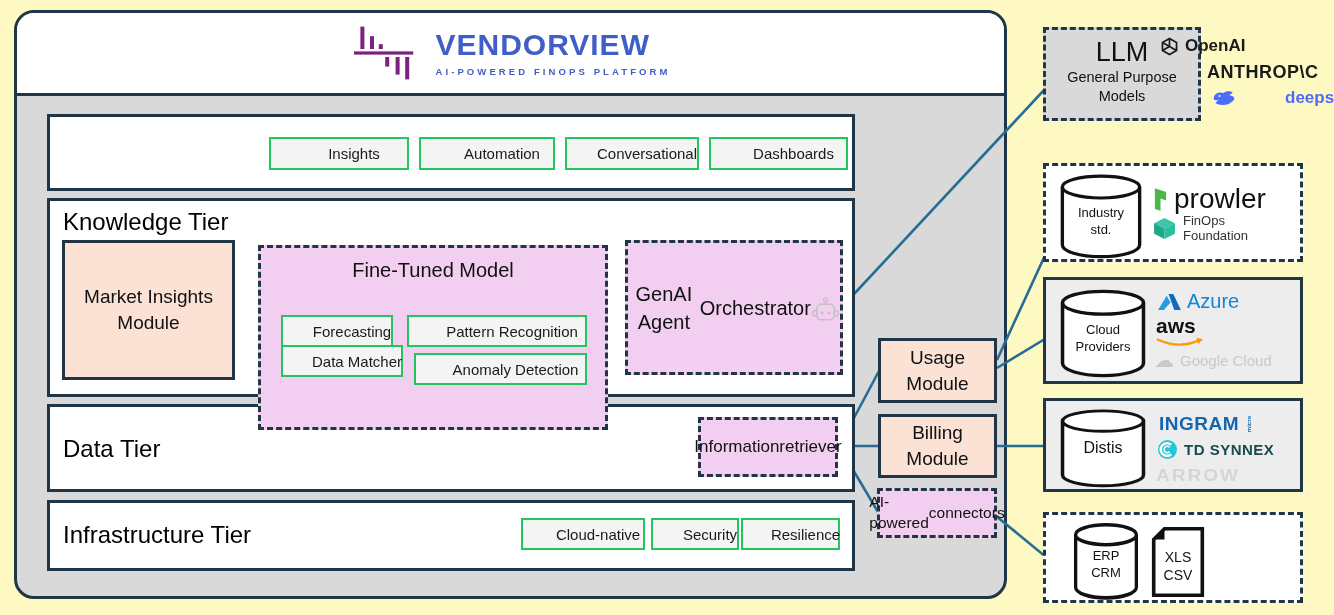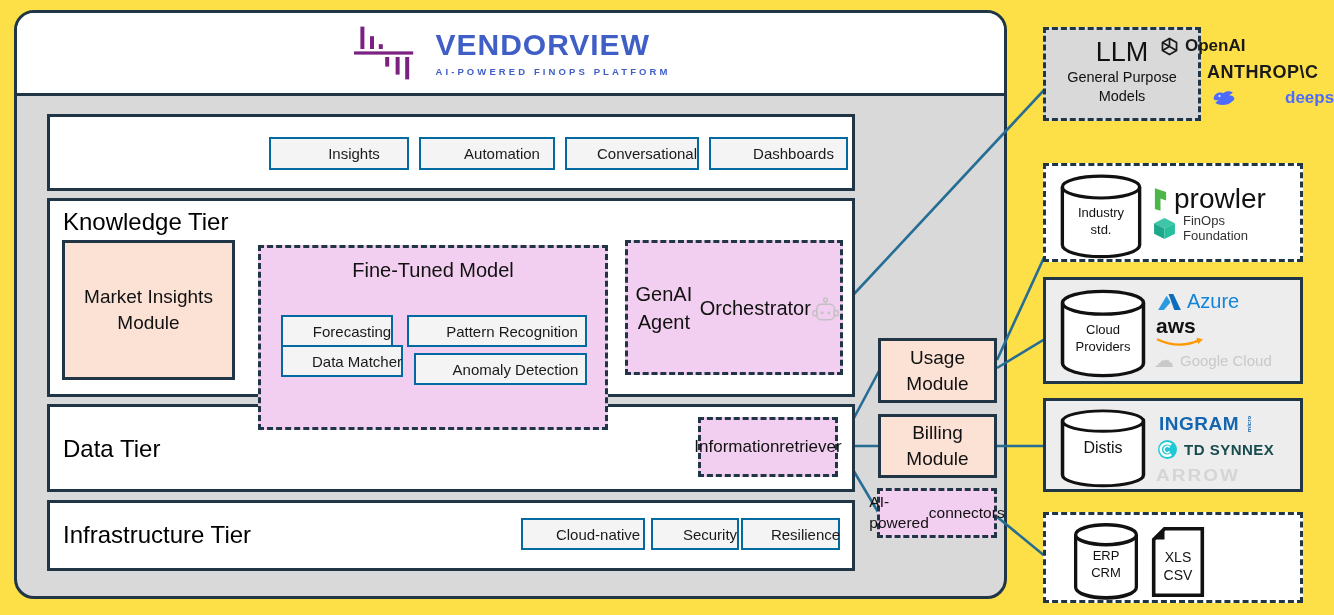--- a/index.html
+++ b/index.html
@@ -1,32 +1,32 @@
 <!DOCTYPE html>
 <html><head>
 <meta charset="utf-8">
 <style>
   html,body{margin:0;padding:0;background:#fff;}
   body{width:1334px;height:615px;font-family:"Liberation Sans",sans-serif;-webkit-font-smoothing:antialiased;}
-  .canvas{position:relative;width:1334px;height:615px;overflow:hidden;background:#fde047;}
+  .canvas{position:relative;width:1334px;height:615px;overflow:hidden;background:#fef9c3;}
   .abs{position:absolute;box-sizing:border-box;}
 
   
   .main{left:14px;top:10px;width:993px;height:589px;background:#d9d9d9;border:3px solid #203647;border-radius:20px;overflow:hidden;}
   .header{width:100%;height:80px;background:#fff;border-bottom:3px solid #203647;display:flex;align-items:center;justify-content:center;gap:13px;}
   .logo-text{display:flex;flex-direction:column;align-items:flex-start;}
   .logo-title{font-size:30px;font-weight:800;color:#3f5ec6;letter-spacing:1px;line-height:1;}
   .logo-subtitle{font-size:9.5px;font-weight:700;color:#3f5ec6;letter-spacing:3.1px;margin-top:6px;}
 
   
   .tier{background:#fff;border:3px solid #203647;}
   .tier-label{font-size:24px;color:#000;white-space:nowrap;}
 
   
-  .chip{background:#f4f4f4;border:2px solid #0369a1;display:flex;align-items:center;justify-content:center;font-size:15px;color:#1a1a1a;white-space:nowrap;padding-left:30px;}
+  .chip{background:#f4f4f4;border:2px solid #22c55e;display:flex;align-items:center;justify-content:center;font-size:15px;color:#1a1a1a;white-space:nowrap;padding-left:30px;}
 
   
   .peach{background:#fbe2d5;border:3px solid #203647;display:flex;flex-direction:column;align-items:center;justify-content:center;font-size:19px;color:#111;line-height:1.35;}
   .pinkd{background:#f2cff0;border:3px dashed #203647;}
   .center-col{display:flex;flex-direction:row;align-items:center;justify-content:center;color:#111;}
 
   .ft-title{font-size:20px;color:#111;text-align:center;margin-top:11px;}
   .genai-line{font-size:20px;color:#111;text-align:center;line-height:1.4;}
 
   

